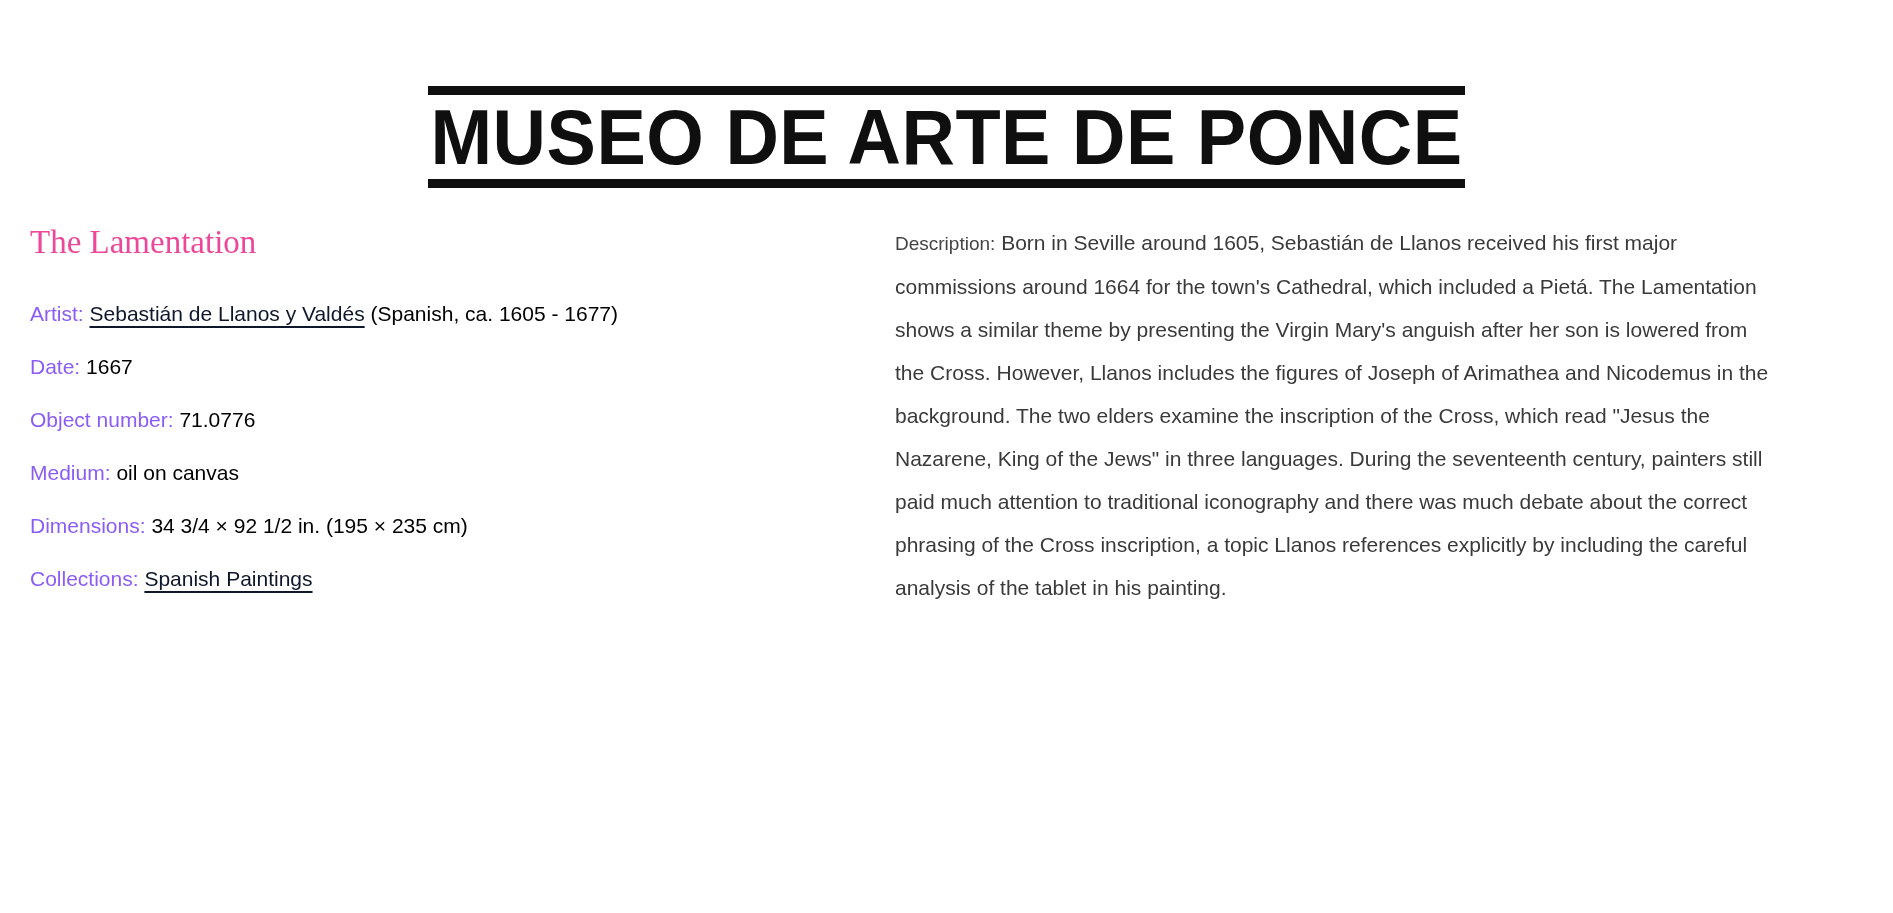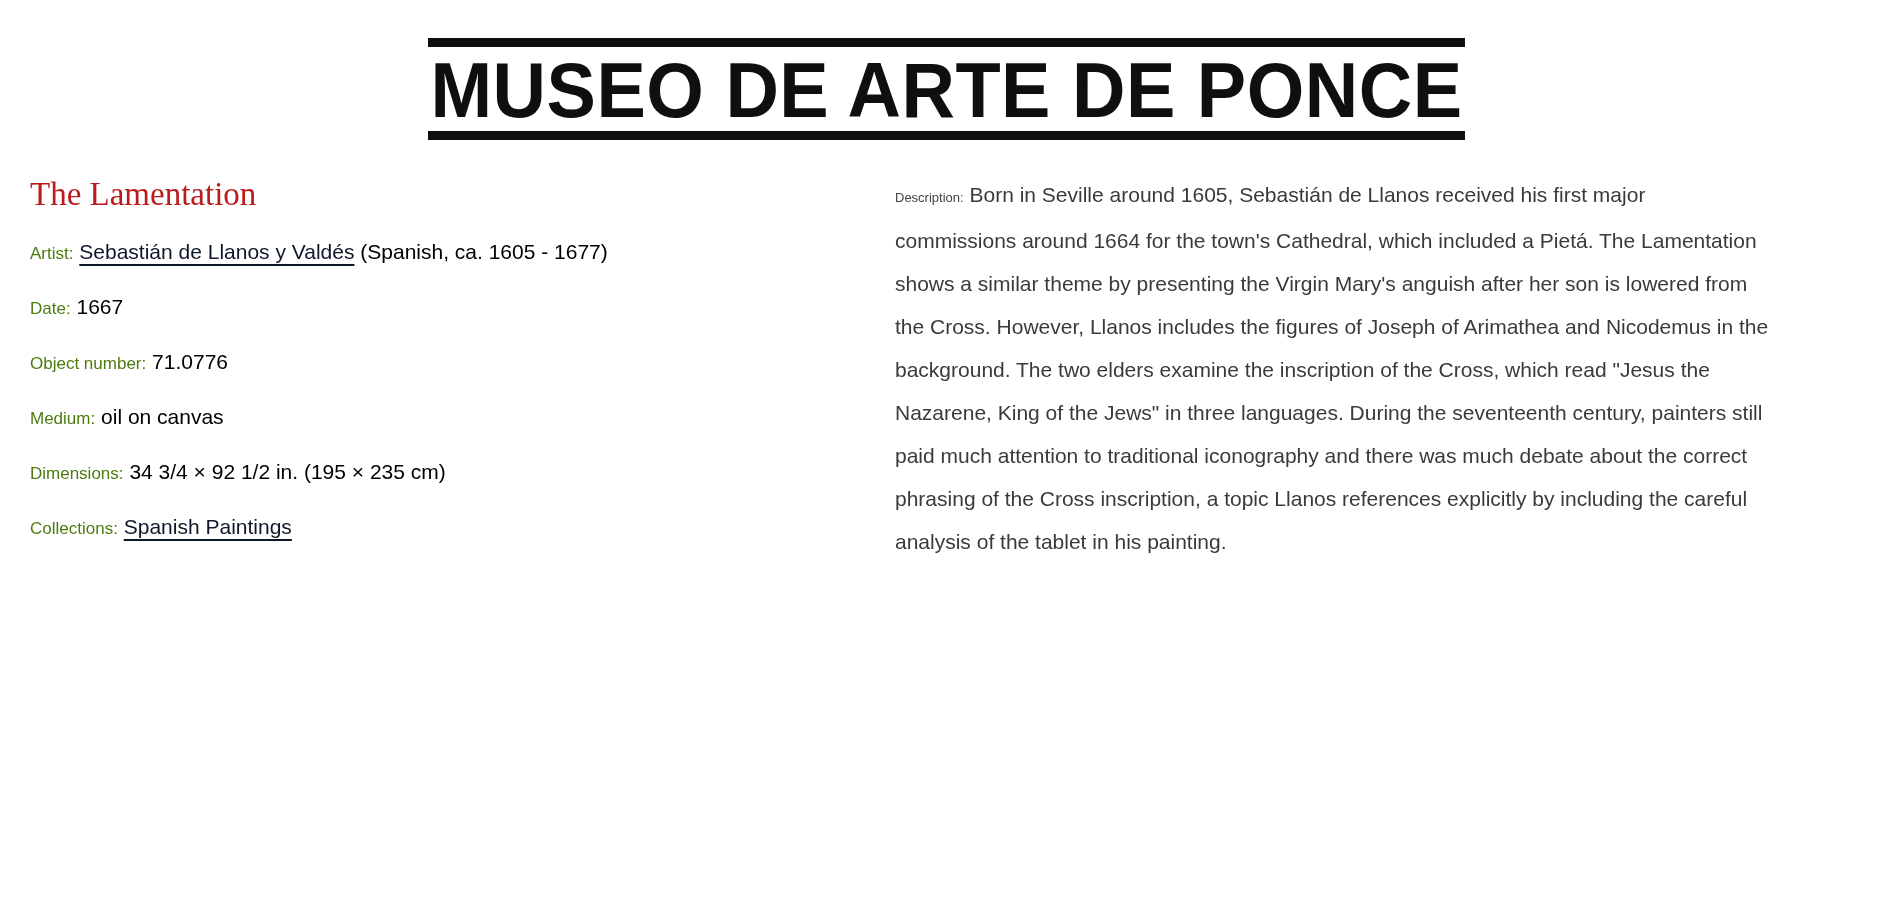--- a/index.html
+++ b/index.html
@@ -11,21 +11,21 @@
     background: #ffffff;
     font-family: "Liberation Sans", sans-serif;
     color: #3f3f3f;
     overflow: hidden;
   }
 
   
   .logo-wrap {
     display: flex;
     justify-content: center;
-    padding-top: 38px;
+    padding-top: 86px;
   }
   .logo-box {
     width: fit-content;
     border-top: 9px solid #0f0f0f;
     border-bottom: 9px solid #0f0f0f;
     padding: 13px 2px 11px 2px;
     text-decoration: none;
     color: #0f0f0f;
     cursor: pointer;
   }
@@ -49,51 +49,51 @@
     gap: 30px;
   }
   .col-left { flex: 0 0 835px; }
   .col-right { flex: 0 0 875px; }
 
   .object-title {
     font-family: "Liberation Serif", "DejaVu Serif", serif;
     font-weight: 400;
     font-size: 33px;
     line-height: 43px;
-    color: #b91c1c;
-    margin-bottom: 22px;
+    color: #ec4899;
+    margin-bottom: 36px;
   }
 
   .field-row {
     margin-bottom: 26px;
     font-size: 21px;
     line-height: 27px;
     color: #3f3f3f;
   }
   .field-label {
-    font-size: 17px;
-    color: #4d7c0f;
+    font-size: 21px;
+    color: #8b5cf6;
   }
   .field-value { color: #000000; }
   .field-link {
     color: #0f172a;
     text-decoration: underline;
     text-underline-offset: 5px;
     text-decoration-thickness: 1.5px;
     cursor: pointer;
   }
 
   .description-para {
     font-size: 21px;
     line-height: 43px;
     color: #3a3a3a;
     text-align: left;
   }
   .description-label {
-    font-size: 13px;
+    font-size: 19px;
     color: #444444;
     text-align: center;
   }
 </style>
 </head>
 <body>
 
 <div class="page">
 
   <header class="logo-wrap">

